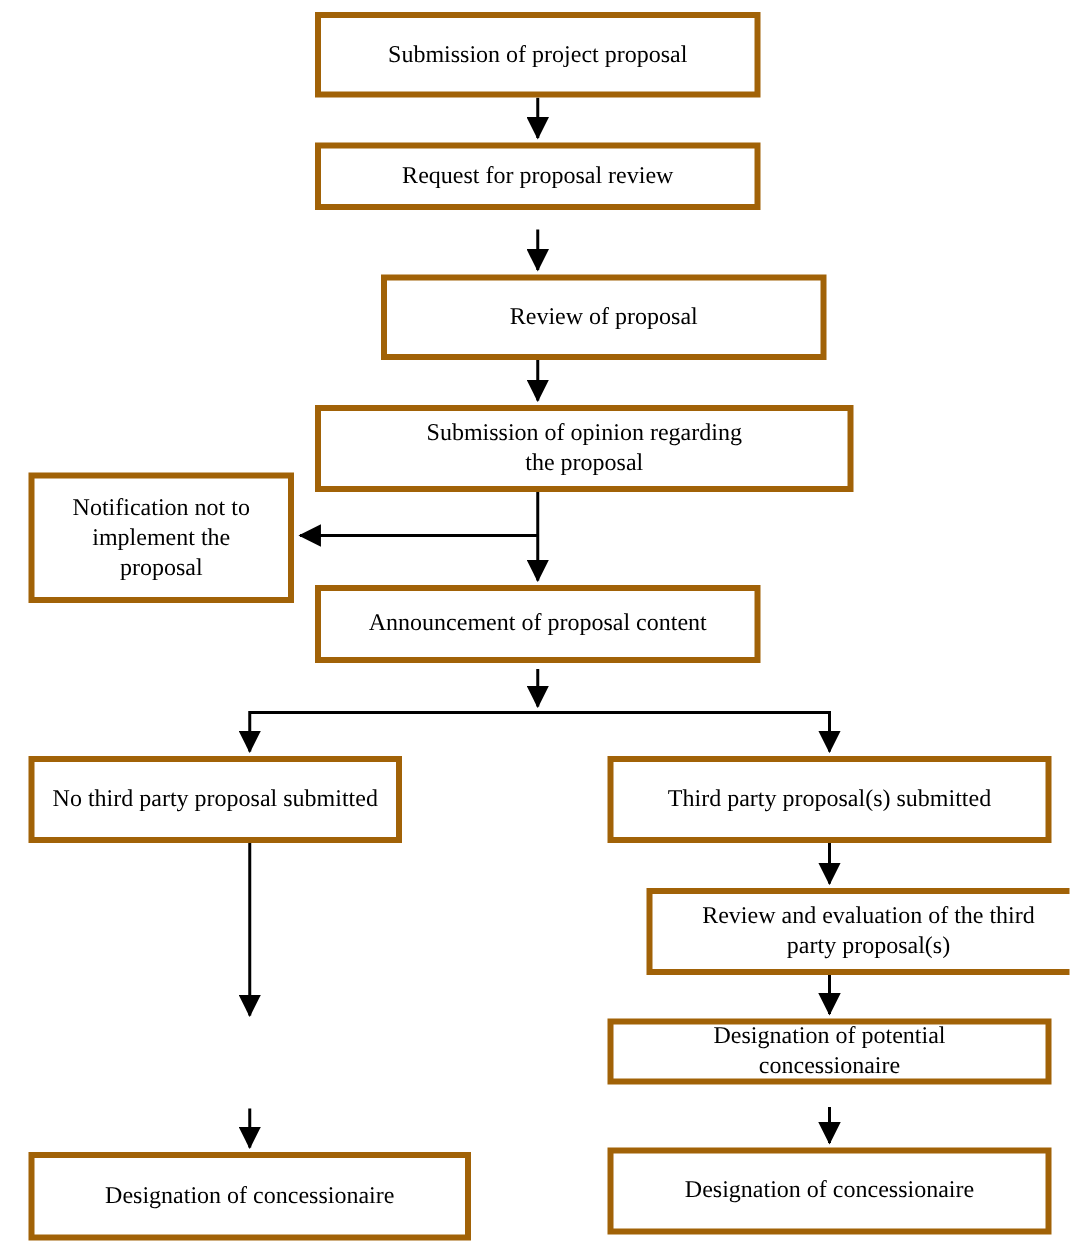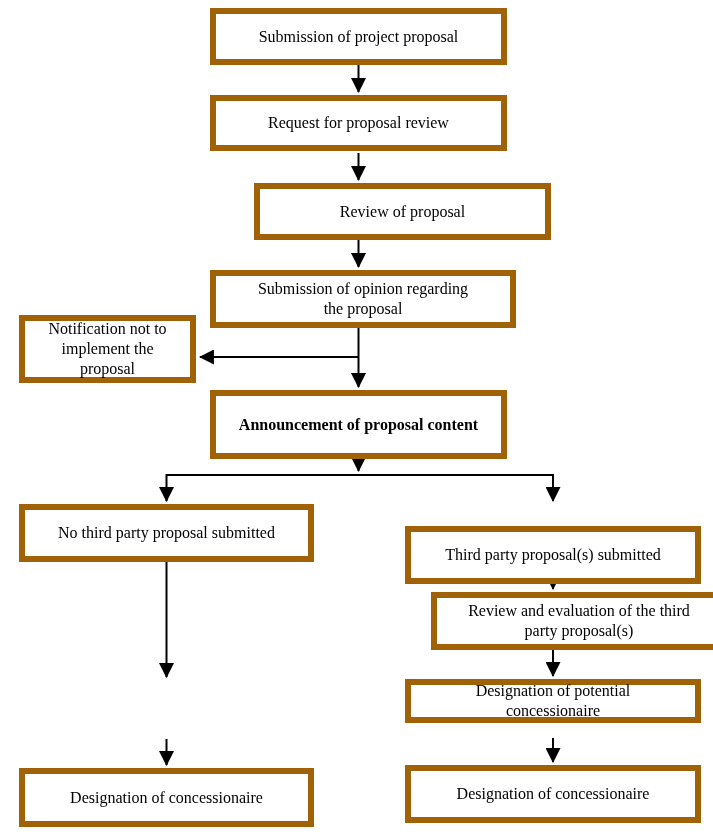--- a/index.html
+++ b/index.html
@@ -23,44 +23,44 @@
     height: 835px;
     pointer-events: none;
   }
   #connectors line {
     stroke: #000000;
     stroke-width: 2;
   }
   .box {
     position: absolute;
     box-sizing: border-box;
-    border: 6px solid #a16207;
+    border: 4px solid #a16207;
     background: #ffffff;
     display: flex;
     align-items: center;
     justify-content: center;
     text-align: center;
     white-space: pre-line;
     font-size: 16px;
     line-height: 1.25;
     padding: 2px 8px;
   }
   
   #b-submission      { left: 210px; top: 8px;   width: 297px; height: 57px; }
-  #b-request         { left: 210px; top: 95px;  width: 297px; height: 56px; }
+  #b-request         { left: 210px; top: 95px;  width: 297px; height: 45px; }
   #b-review          { left: 210px; top: 183px; width: 297px; height: 57px; margin-left: 44px; }
-  #b-opinion         { left: 210px; top: 270px; width: 306px; height: 58px; }
-  #b-notification    { left: 19px;  top: 315px; width: 177px; height: 68px; }
-  #b-announcement    { left: 210px; top: 390px; width: 297px; height: 69px; font-weight: bold; }
+  #b-opinion         { left: 210px; top: 270px; width: 359px; height: 58px; }
+  #b-notification    { left: 19px;  top: 315px; width: 177px; height: 87px; }
+  #b-announcement    { left: 210px; top: 390px; width: 297px; height: 52px; }
   
-  #b-no-third        { left: 19px;  top: 504px; width: 295px; height: 58px; }
+  #b-no-third        { left: 19px;  top: 504px; width: 249px; height: 58px; }
   #b-initial         { left: 19px;  top: 680px; width: 295px; height: 59px; }
   #b-conc-left       { left: 19px;  top: 768px; width: 295px; height: 59px; }
   
-  #b-third           { left: 405px; top: 526px; width: 296px; height: 58px; }
+  #b-third           { left: 405px; top: 504px; width: 296px; height: 58px; }
   #b-review-eval     { left: 405px; top: 592px; width: 296px; height: 58px; margin-left: 26px; }
   #b-potential       { left: 405px; top: 679px; width: 296px; height: 44px; }
   #b-conc-right      { left: 405px; top: 765px; width: 296px; height: 58px; }
 </style>
 </head>
 <body>
 
 <div id="canvas">
 
   <svg id="connectors" viewBox="0 0 713 835" xmlns="http://www.w3.org/2000/svg">

